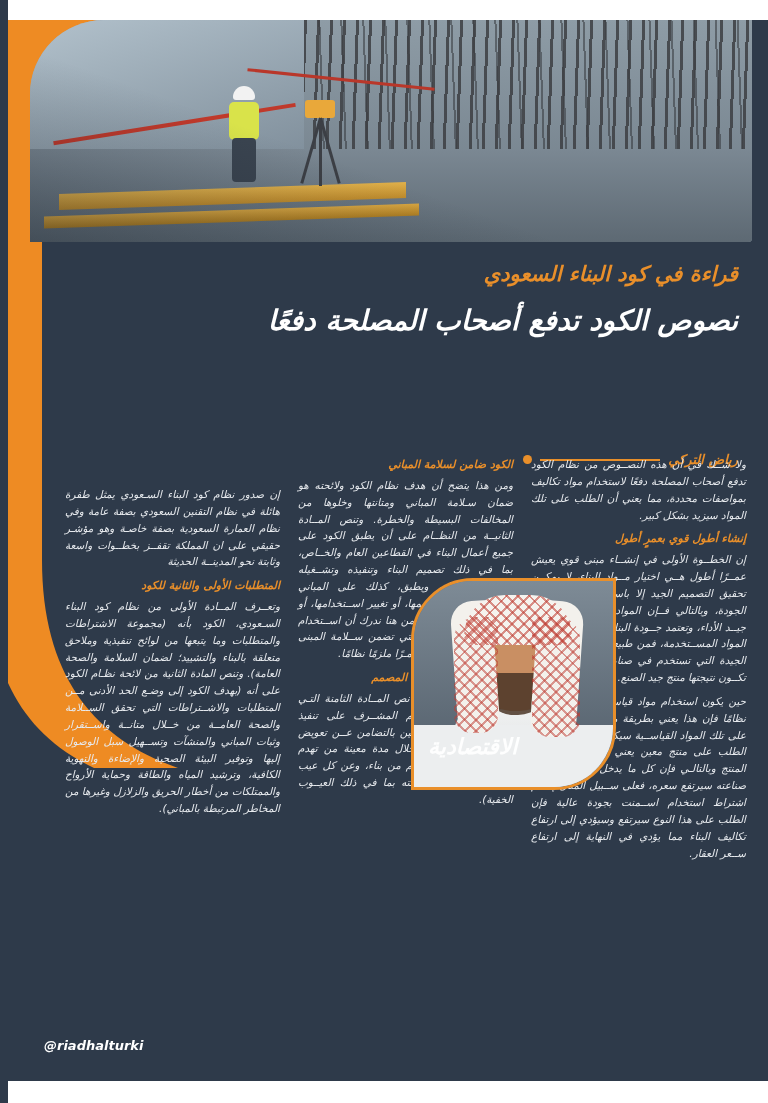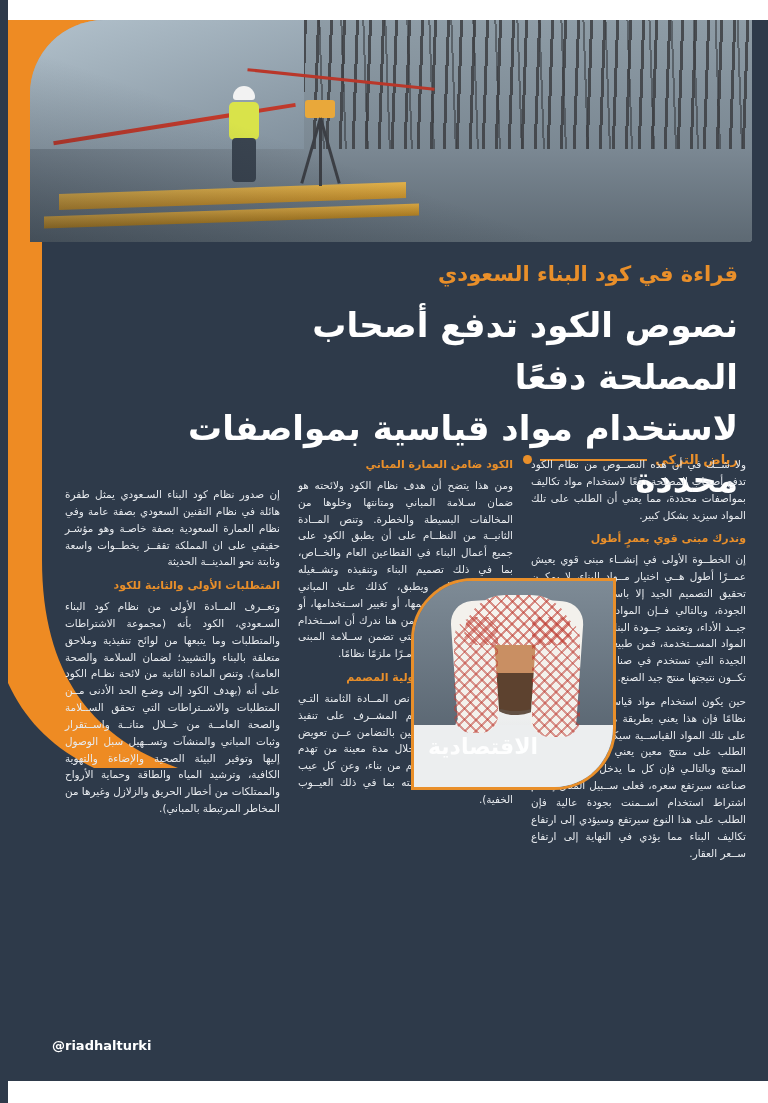--- a/index.html
+++ b/index.html
@@ -7,20 +7,21 @@
     width: 768px; height: 1103px;
     background: #2e3a4a;
     font-family: "DejaVu Sans", sans-serif;
     overflow: hidden;
   }
   .page {
     position: relative;
     width: 760px; height: 1103px;
     background: #2e3a4a;
     overflow: hidden;
+    font-style: italic;
   }
 
   
   .top-white {
     position: absolute;
     top: 0; left: 0;
     width: 768px; height: 20px;
     background: #ffffff;
     z-index: 5;
   }
@@ -122,21 +123,21 @@
   }
   .kicker {
     color: #e98f2a;
     font-size: 21px;
     font-weight: bold;
     letter-spacing: 0px;
     margin-bottom: 14px;
   }
   .headline {
     color: #ffffff;
-    font-size: 34px;
+    font-size: 28px;
     font-weight: bold;
     line-height: 1.52;
   }
 
   
   .byline-row {
     position: absolute;
     top: 452px; right: 30px;
     width: 215px;
     display: flex;
@@ -259,21 +260,21 @@
   }
   .portrait .logo-badge {
     position:absolute; bottom:28px; left:14px;
     color:#ffffff; font-size: 22px; font-weight:bold; letter-spacing:1px;
     opacity:.95;
   }
 
   
   .handle {
     position: absolute;
-    left: 44px; bottom: 50px;
+    left: 36px; bottom: 50px;
     color: #ffffff;
     font-size: 13px;
     font-weight: bold;
     direction: ltr;
     z-index: 9;
   }
 
   
   .bottom-white {
     position: absolute;
@@ -312,40 +313,39 @@
       <div class="leg l1"></div>
       <div class="leg l2"></div>
       <div class="leg l3"></div>
     </div>
     <div class="fade"></div>
   </div>
 
   <div class="headline-wrap">
     <div class="kicker">قراءة في كود البناء السعودي</div>
     <div class="headline">نصوص الكود تدفع أصحاب المصلحة دفعًا</div>
-    <div class="headline">لاستخدام مواد قياسية بمواصفات محددة</div>
   </div>
 
   <div class="byline-row">
     <span class="byline-name">رياض التركي</span>
     <span class="byline-rule"></span>
     <span class="byline-dot"></span>
   </div>
 
   <div class="cols">
 
     <div class="col c1">
       <p>ولا شــك في أن هذه النصــوص من نظام الكود تدفع أصحاب المصلحة دفعًا لاستخدام مواد تكاليف بمواصفات محددة، مما يعني أن الطلب على تلك المواد سيزيد بشكل كبير.</p>
-      <div class="sub">وندرك مبنى قوي بعمرٍ أطول</div>
+      <div class="sub">إنشاء أطول قوي بعمرٍ أطول</div>
       <p>إن الخطــوة الأولى في إنشــاء مبنى قوي يعيش عمــرًا أطول هــي اختيار مــواد البناء، لا يمكــن تحقيق التصميم الجيد إلا باســتخدام مواد عالية الجودة، وبالتالي فــإن المواد هي الحــل لمبنى جيــد الأداء، وتعتمد جــودة البناء بشــكل كبير على المواد المســتخدمة، فمن طبيعة الأشياء أن المواد الجيدة التي تستخدم في صناعــة الأشــياء معينة تكــون نتيجتها منتج جيد الصنع.</p>
       <p>حين يكون استخدام مواد قياسية في البناء ملزمًا نظامًا فإن هذا يعني بطريقة مباشــرة أن الطلب على تلك المواد القياســية سيكون مرتفعًا، وارتفاع الطلب على منتج معين يعني ارتفاع ســعر هذا المنتج وبالتالـي فإن كل ما يدخل هذا المنتج في صناعته سيرتفع سعره، فعلى ســبيل المثال إذا تم اشتراط استخدام اســمنت بجودة عالية فإن الطلب على هذا النوع سيرتفع وسيؤدي إلى ارتفاع تكاليف البناء مما يؤدي في النهاية إلى ارتفاع ســعر العقار.</p>
     </div>
 
     <div class="col c2">
-      <div class="sub">الكود ضامن العمارة المباني</div>
+      <div class="sub">الكود ضامن لسلامة المباني</div>
       <p>ومن هذا يتضح أن هدف نظام الكود ولائحته هو ضمان سـلامة المباني ومتانتها وخلوها من المخالفات البسيطة والخطرة. وتنص المــادة الثانيــة من النظــام على أن يطبق الكود على جميع أعمال البناء في القطاعين العام والخــاص، بما في ذلك تصميم البناء وتنفيذه وتشــغيله وصيانته وتعديله، ويطبق، كذلك على المباني القائمة في حالة ترميمها، أو تغيير اســتخدامها، أو توســعتها، أو تعديلها. ومن هنا ندرك أن اســتخدام مواد البناء القياســية التي تضمن ســلامة المبنى وثباته واستقراره أصبح أمـرًا ملزمًا نظامًا.</p>
       <div class="sub">المادة الثامنة مسؤولية المصمم</div>
       <p>وندرك هــذا من خلال نص المــادة الثامنة التـي تقول: (يكــون المصمم المشــرف على تنفيذ البناء، والمنفذ، مســؤولين بالتضامن عــن تعويض المالــك عما يحــدث خلال مدة معينة من تهدم كلـي أو جزئي فيما أقيم من بناء، وعن كل عيب يهدد متانة البناء وسلامته بما في ذلك العيــوب الخفية).</p>
     </div>
 
     <div class="col c3">
       <p>إن صدور نظام كود البناء السـعودي يمثل طفرة هائلة في نظام التقنين السعودي بصفة عامة وفي نظام العمارة السعودية بصفة خاصـة وهو مؤشـر حقيقي على ان المملكة تقفــز بخطــوات واسعة وثابتة نحو المدينــة الحديثة</p>
       <div class="sub">المتطلبات الأولى والثانية للكود</div>
       <p>وتعــرف المــادة الأولى من نظام كود البناء السـعودي، الكود بأنه (مجموعة الاشتراطات والمتطلبات وما يتبعها من لوائح تنفيذية وملاحق متعلقة بالبناء والتشييد؛ لضمان السلامة والصحة العامة). وتنص المادة الثانية من لائحة نظـام الكود على أنه (بهدف الكود إلى وضـع الحد الأدنى مــن المتطلبات والاشــتراطات التي تحقق الســلامة والصحة العامــة من خــلال متانــة واســتقرار وثبات المباني والمنشآت وتســهيل سبل الوصول إليها وتوفير البيئة الصحية والإضاءة والتهوية الكافية، وترشيد المياه والطاقة وحماية الأرواح والممتلكات من أخطار الحريق والزلازل وغيرها من المخاطر المرتبطة بالمباني).</p>
     </div>

